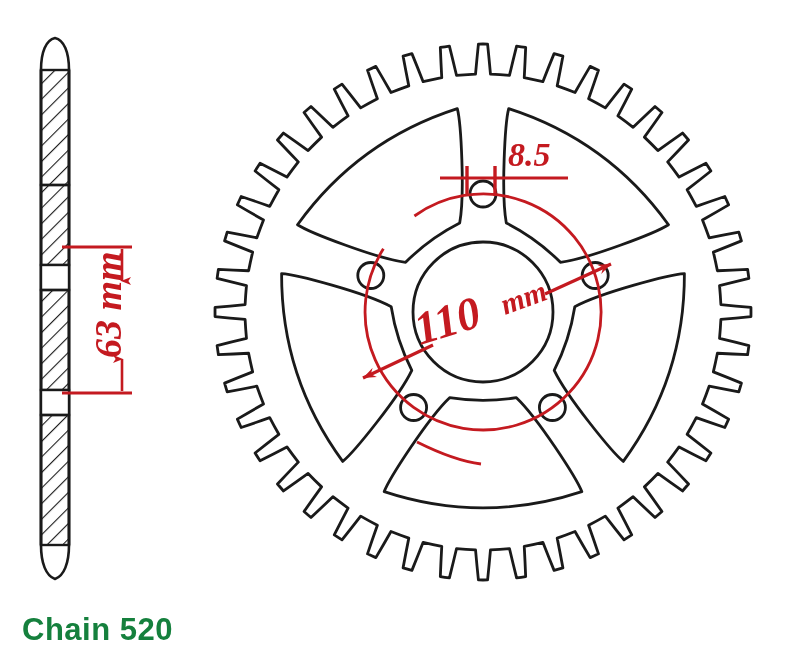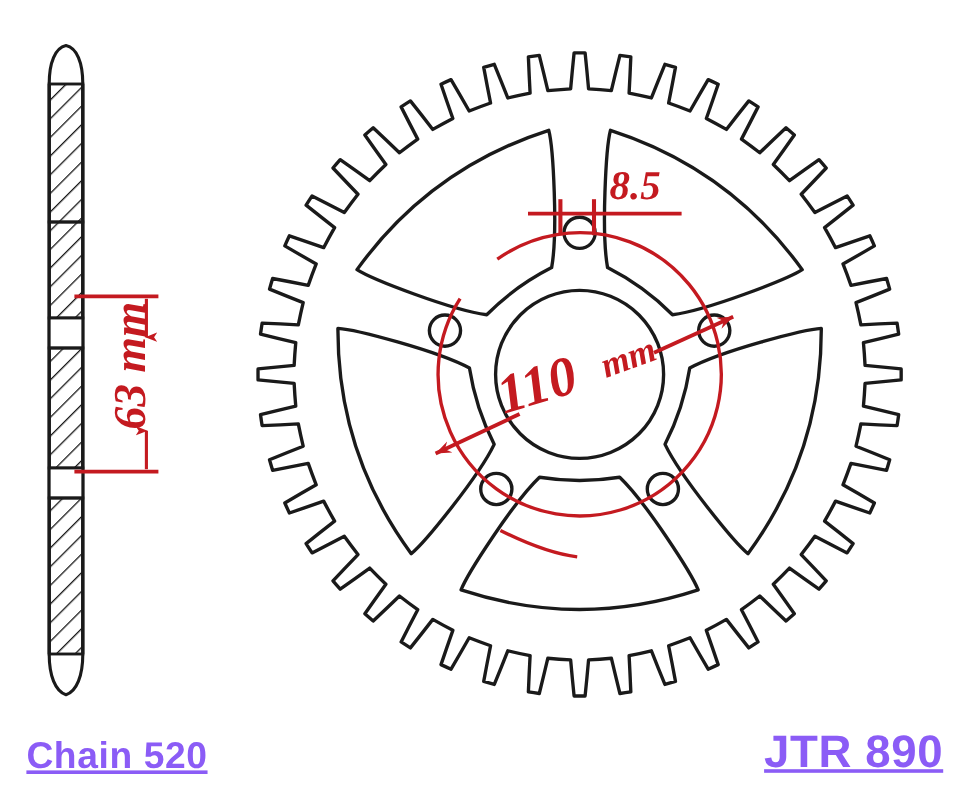--- a/index.html
+++ b/index.html
@@ -4,24 +4,23 @@
 <style>
   html,body{margin:0;padding:0;background:#ffffff;}
   body{width:800px;height:668px;position:relative;overflow:hidden;
        font-family:"Liberation Sans",sans-serif;}
   #stage{position:absolute;left:0;top:0;width:800px;height:668px;}
   svg{display:block;}
   .lbl{
     position:absolute;
     font-family:"Liberation Sans",sans-serif;
     font-weight:bold;
-    color:#8b5cf6;
+    color:#15803d;
     white-space:nowrap;
     letter-spacing:0.5px;
-    text-decoration:underline;
   }
   #chain-label{left:22px;top:612px;font-size:31px;}
   #part-label{right:14px;top:606px;font-size:38px;}
 </style>
 </head>
 <body>
 
 <div id="stage">
   <svg width="800" height="668" viewBox="0 0 800 668">
 
@@ -117,14 +116,13 @@
     <g>
       <line x1="440" y1="178" x2="568" y2="178" stroke="#c41a20" stroke-width="3"></line>
       <line x1="467" y1="166" x2="467" y2="196" stroke="#c41a20" stroke-width="3.4"></line>
       <line x1="495" y1="166" x2="495" y2="196" stroke="#c41a20" stroke-width="3.4"></line>
       <text x="508" y="166" fill="#c41a20" font-family="Liberation Serif, serif" font-style="italic" font-weight="bold" font-size="34">8.5</text>
     </g>
   </svg>
 
   <div class="lbl" id="chain-label">Chain 520</div>
 
-  <div class="lbl" id="part-label">JTR 890</div>
 </div>
 
 </body></html>

